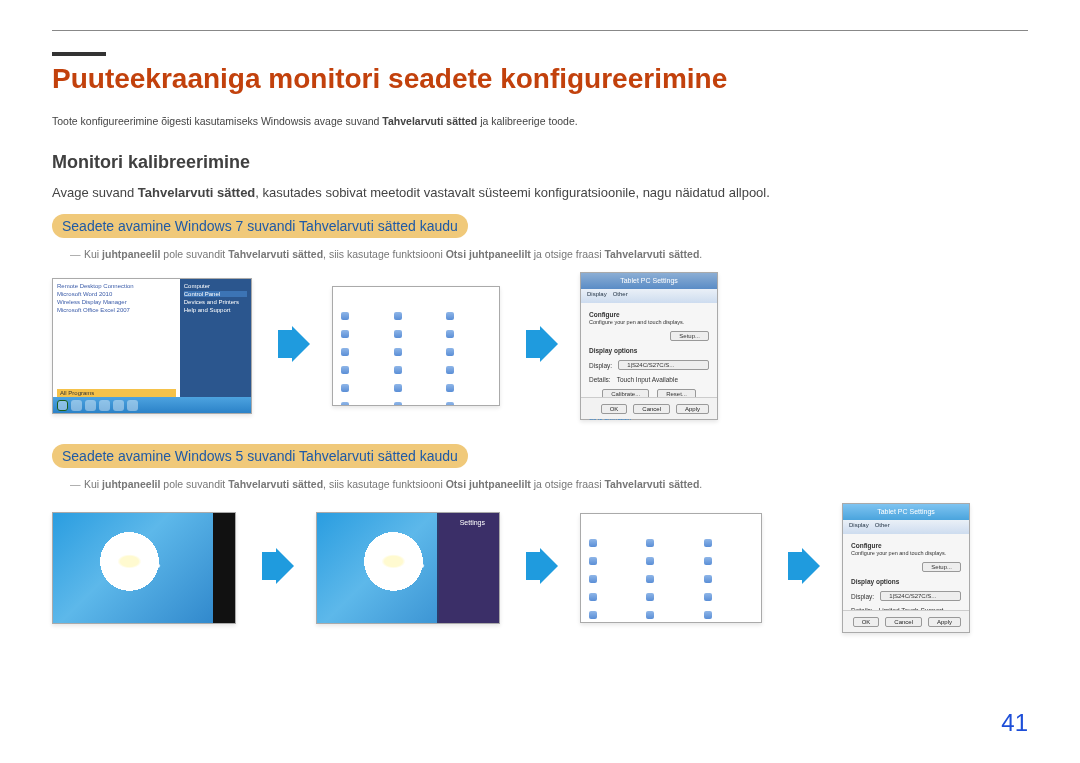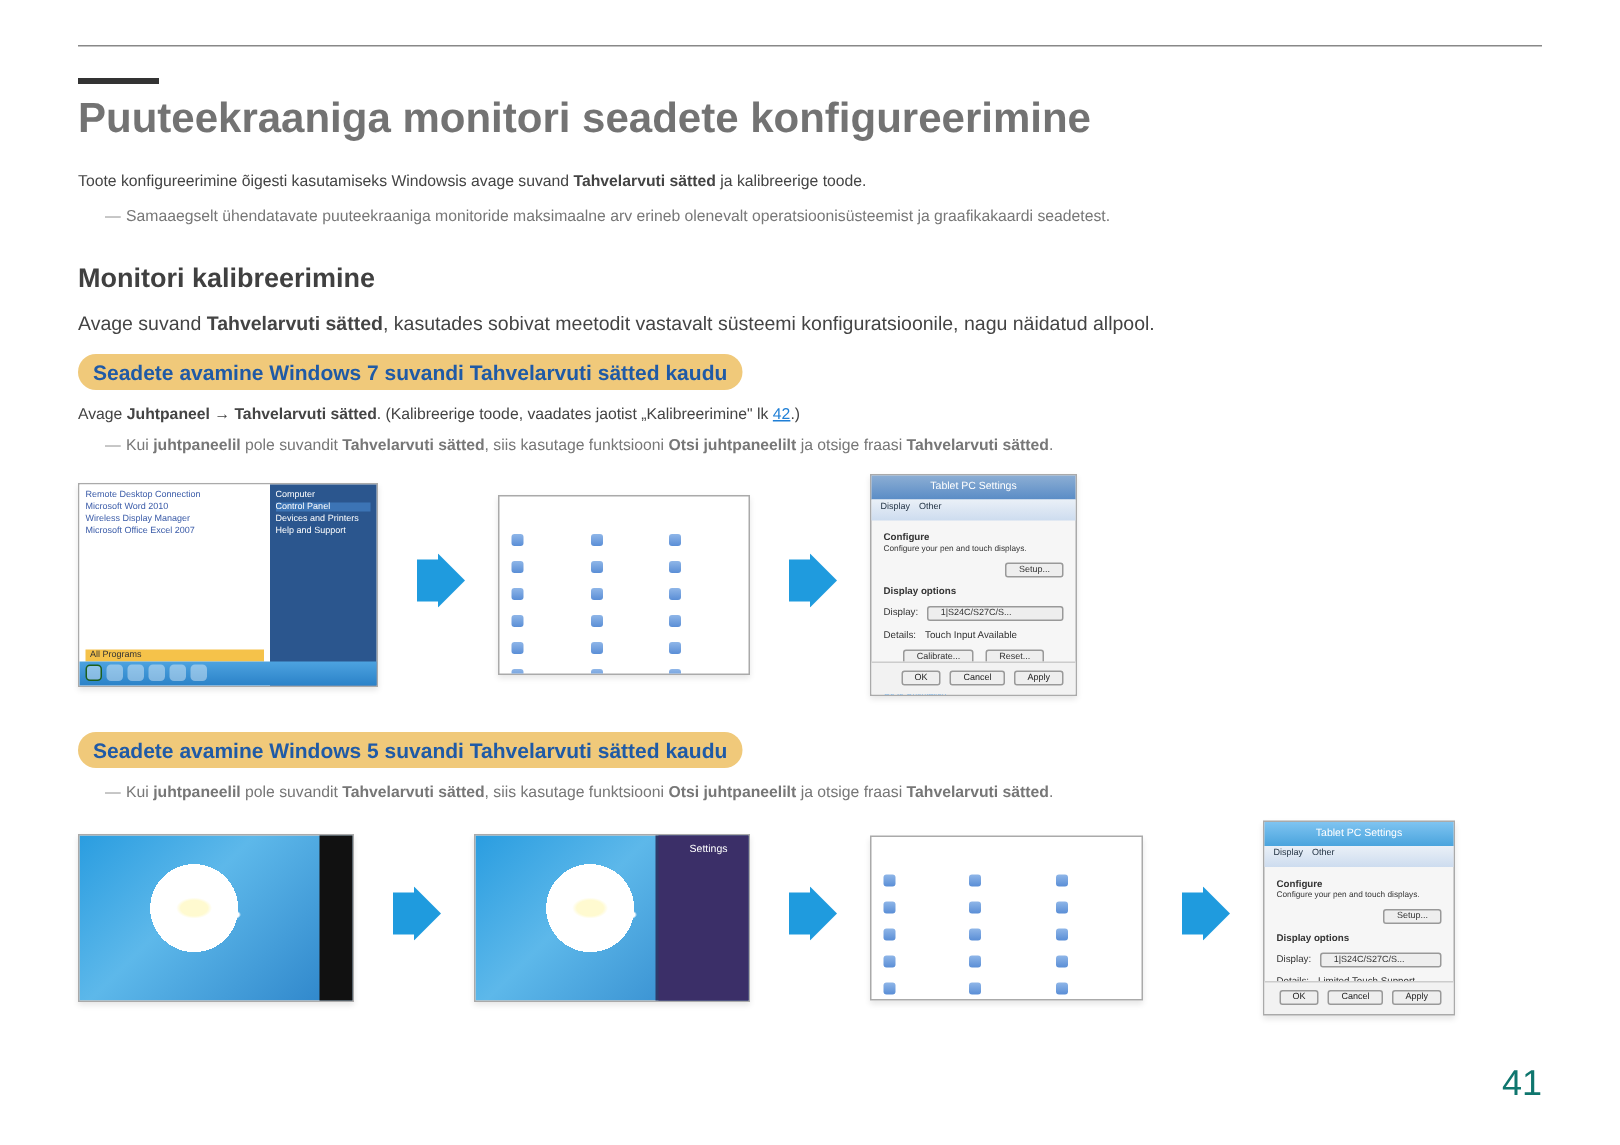--- a/index.html
+++ b/index.html
@@ -24,21 +24,21 @@
     position: absolute;
     top: 52px;
     left: 52px;
     width: 54px;
     height: 4px;
     background: #333;
   }
   h1 {
     font-size: 28px;
     font-weight: 600;
-    color: #737373;
+    color: #c2410c;
     margin-top: 32px;
     margin-bottom: 18px;
     letter-spacing: 0;
   }
   p, li {
     font-size: 10.5px;
     line-height: 1.6;
     color: #444;
   }
   .intro { margin-bottom: 6px; }
@@ -70,21 +70,21 @@
   }
   .sub {
     font-size: 13px;
     margin-bottom: 10px;
   }
   h3.bar {
     display: inline-block;
     background: #f0c97a;
     color: #1f5aa6;
     font-size: 14px;
-    font-weight: 700;
+    font-weight: 400;
     padding: 4px 10px;
     margin-bottom: 8px;
     border-radius: 12px;
   }
   h3.bar.spaced { margin-top: 10px; }
   .step {
     font-size: 10.5px;
     margin-bottom: 4px;
   }
   a.pg {
@@ -219,21 +219,21 @@
   .arrow svg { width:36px; height:36px; }
   .win8s .purple{
     position:absolute;right:0;top:0;bottom:0;width:60px;
     background:#3b2f68;
   }
   .page-num {
     position: absolute;
     bottom: 26px;
     right: 52px;
     font-size: 24px;
-    color: #0f766e;
+    color: #1d4ed8;
   }
   .bold { font-weight: 700; }
   .grey { color:#777; }
   .tab-titlebar {
     position:absolute; top:0; left:0; right:0; height:14px;
     background:linear-gradient(#eaf0f7,#cddcef);
     font-size:6px; padding:2px 6px; color:#234;
     display:flex; gap:6px;
   }
 </style>
@@ -243,32 +243,28 @@
 <div class="page">
   <hr class="top-rule">
   <div class="tab"></div>
 
   <h1>Puuteekraaniga monitori seadete konfigureerimine</h1>
 
   <p class="intro">
     <span>Toote konfigureerimine õigesti kasutamiseks Windowsis avage suvand </span><span class="bold">Tahvelarvuti sätted</span><span> ja kalibreerige toode.</span>
   </p>
   <ul class="notes">
-    <li>Samaaegselt ühendatavate puuteekraaniga monitoride maksimaalne arv erineb olenevalt operatsioonisüsteemist ja graafikakaardi seadetest.</li>
   </ul>
 
   <h2>Monitori kalibreerimine</h2>
   <p class="sub">
     <span>Avage suvand </span><span class="bold">Tahvelarvuti sätted</span><span>, kasutades sobivat meetodit vastavalt süsteemi konfiguratsioonile, nagu näidatud allpool.</span>
   </p>
 
   <h3 class="bar">Seadete avamine Windows 7 suvandi Tahvelarvuti sätted kaudu</h3>
-  <p class="step">
-    <span>Avage </span><span class="bold">Juhtpaneel</span><span> → </span><span class="bold">Tahvelarvuti sätted</span><span>. (Kalibreerige toode, vaadates jaotist „Kalibreerimine" lk </span><a href="#" class="pg">42</a><span>.)</span>
-  </p>
   <ul class="notes">
     <li class="grey">
       <span>Kui </span><span class="bold">juhtpaneelil</span><span> pole suvandit </span><span class="bold">Tahvelarvuti sätted</span><span>, siis kasutage funktsiooni </span><span class="bold">Otsi juhtpaneelilt</span><span> ja otsige fraasi </span><span class="bold">Tahvelarvuti sätted</span><span>.</span>
     </li>
   </ul>
 
   <div class="flow">
     <div class="thumb start w7">
       <div class="leftcol">
         <div>Remote Desktop Connection</div>

